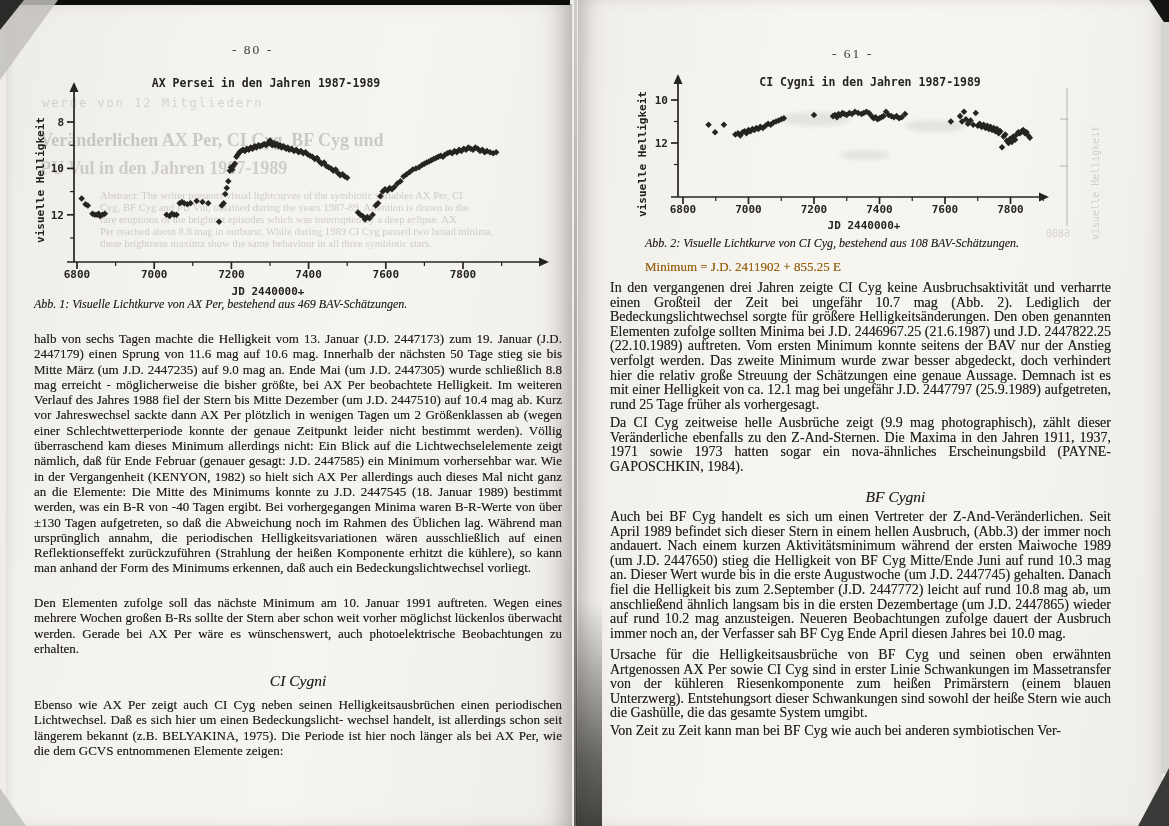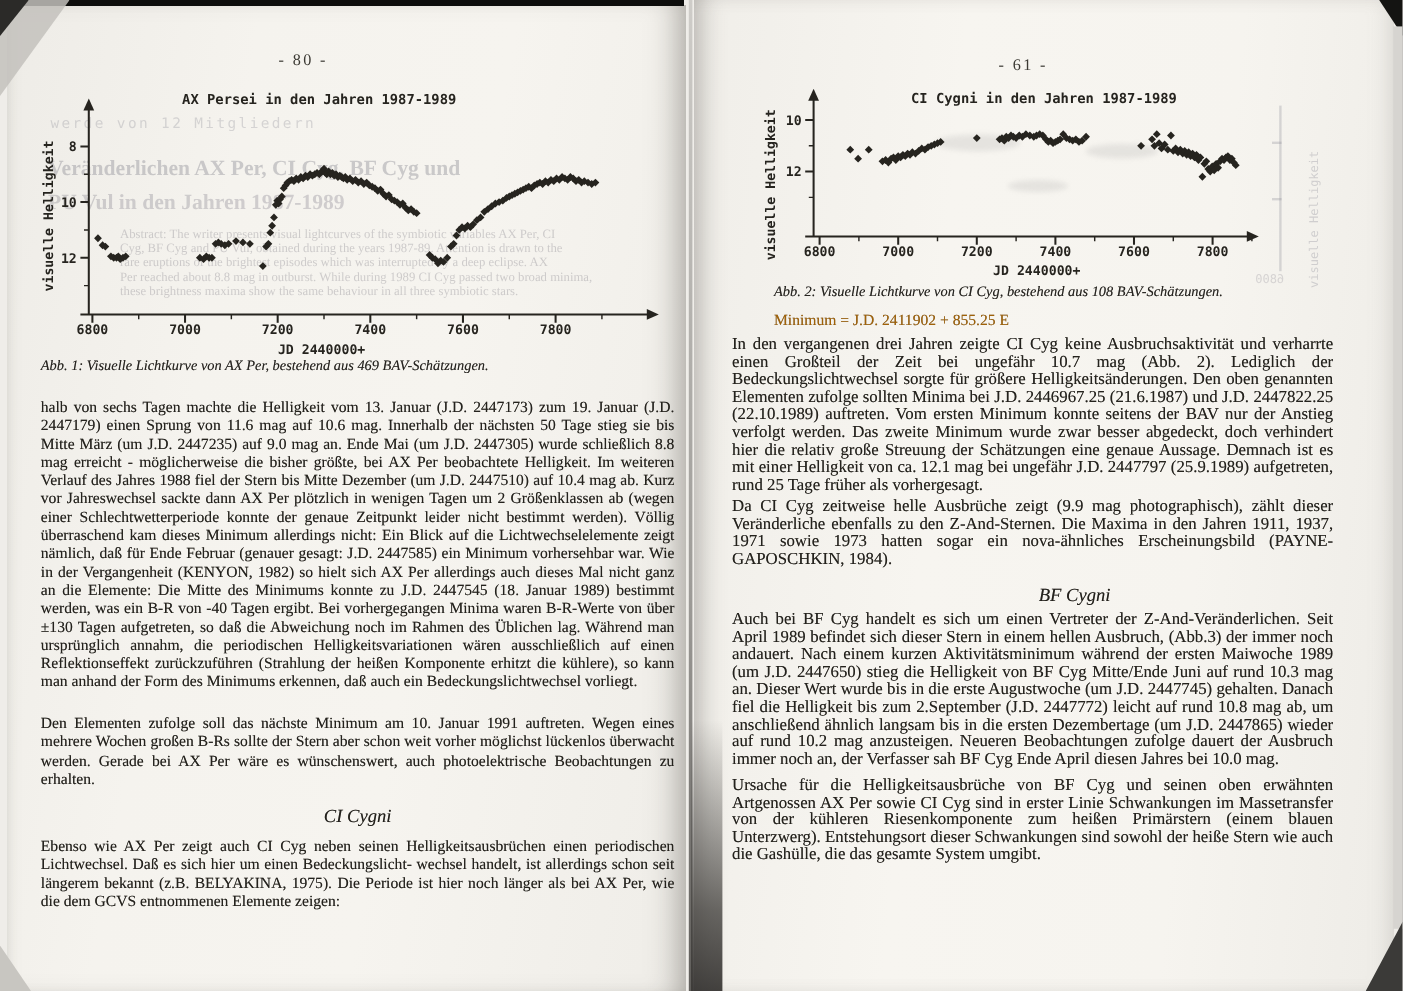--- a/index.html
+++ b/index.html
@@ -387,20 +387,21 @@
 
   <div class="caption" style="left:645px;top:236px;width:501px;">Abb. 2: Visuelle Lichtkurve von CI Cyg, bestehend aus 108 BAV-Schätzungen.</div>
   <div class="elements-line" style="left:645px;top:259px;">Minimum = J.D. 2411902 + 855.25 E</div>
 
   <div class="body-text rp" style="top:281px;">In den vergangenen drei Jahren zeigte CI Cyg keine Ausbruchsaktivität und verharrte einen Großteil der Zeit bei ungefähr 10.7 mag (Abb. 2). Lediglich der Bedeckungslichtwechsel sorgte für größere Helligkeitsänderungen. Den oben genannten Elementen zufolge sollten Minima bei J.D. 2446967.25 (21.6.1987) und J.D. 2447822.25 (22.10.1989) auftreten. Vom ersten Minimum konnte seitens der BAV nur der Anstieg verfolgt werden. Das zweite Minimum wurde zwar besser abgedeckt, doch verhindert hier die relativ große Streuung der Schätzungen eine genaue Aussage. Demnach ist es mit einer Helligkeit von ca. 12.1 mag bei ungefähr J.D. 2447797 (25.9.1989) aufgetreten, rund 25 Tage früher als vorhergesagt.</div>
   <div class="body-text rp" style="top:416px;">Da CI Cyg zeitweise helle Ausbrüche zeigt (9.9 mag photographisch), zählt dieser Veränderliche ebenfalls zu den Z-And-Sternen. Die Maxima in den Jahren 1911, 1937, 1971 sowie 1973 hatten sogar ein nova-ähnliches Erscheinungsbild (PAYNE-GAPOSCHKIN, 1984).</div>
 
   <div class="heading" style="left:645px;top:488px;width:501px;">BF Cygni</div>
   <div class="body-text rp" style="top:510px;">Auch bei BF Cyg handelt es sich um einen Vertreter der Z-And-Veränderlichen. Seit April 1989 befindet sich dieser Stern in einem hellen Ausbruch, (Abb.3) der immer noch andauert. Nach einem kurzen Aktivitätsminimum während der ersten Maiwoche 1989 (um J.D. 2447650) stieg die Helligkeit von BF Cyg Mitte/Ende Juni auf rund 10.3 mag an. Dieser Wert wurde bis in die erste Augustwoche (um J.D. 2447745)  gehalten. Danach fiel die Helligkeit bis zum 2.September (J.D. 2447772) leicht auf rund 10.8 mag ab, um anschließend ähnlich langsam bis in die ersten Dezembertage (um J.D. 2447865) wieder auf rund 10.2 mag anzusteigen. Neueren Beobachtungen zufolge dauert der Ausbruch immer noch an, der Verfasser sah BF Cyg Ende April diesen Jahres bei 10.0 mag.</div>
   <div class="body-text rp" style="top:648px;">Ursache für die Helligkeitsausbrüche von BF Cyg und seinen oben erwähnten Artgenossen AX Per sowie CI Cyg sind in erster Linie Schwankungen im Massetransfer von der kühleren Riesenkomponente zum heißen Primärstern (einem blauen Unterzwerg). Entstehungsort dieser Schwankungen sind sowohl der heiße Stern wie auch die Gashülle, die das gesamte System umgibt.</div>
+  <div class="body-text rp" style="top:724px;">Von Zeit zu Zeit kann man bei BF Cyg wie auch bei anderen symbiotischen Ver-</div>
 
   <div class="edge" style="left:0;top:0;width:570px;height:5px;background:#0d0d0c;"></div>
   <div class="edge" style="left:0;top:0;width:58px;height:80px;background:#c3c1bc;opacity:.85;clip-path:polygon(0 0,100% 0,0 100%);"></div>
   <div class="edge" style="left:0;top:0;width:24px;height:30px;background:#2b2a28;clip-path:polygon(0 0,100% 0,0 100%);"></div>
   <div class="edge" style="left:1145px;top:0;width:24px;height:30px;background:#141412;clip-path:polygon(18% 0,100% 0,100% 100%);"></div>
   <div class="edge" style="left:1161px;top:22px;width:8px;height:752px;background:#d6d4d0;"></div>
   <div class="edge" style="left:1138px;top:768px;width:31px;height:58px;background:#3b3a38;clip-path:polygon(100% 0,100% 100%,0 100%);"></div>
   <div class="edge" style="left:0;top:788px;width:26px;height:38px;background:#c8c6c1;clip-path:polygon(0 0,100% 100%,0 100%);"></div>
   <div class="edge" style="left:574px;top:0;width:3px;height:826px;background:linear-gradient(to bottom,rgba(110,108,104,.25),rgba(90,88,84,.55) 60%,rgba(60,58,55,.8));"></div>
   <div class="edge" style="left:576px;top:600px;width:26px;height:226px;background:linear-gradient(to bottom,rgba(62,60,57,0),rgba(58,56,53,.75) 70%,rgba(48,46,44,.9));"></div>

